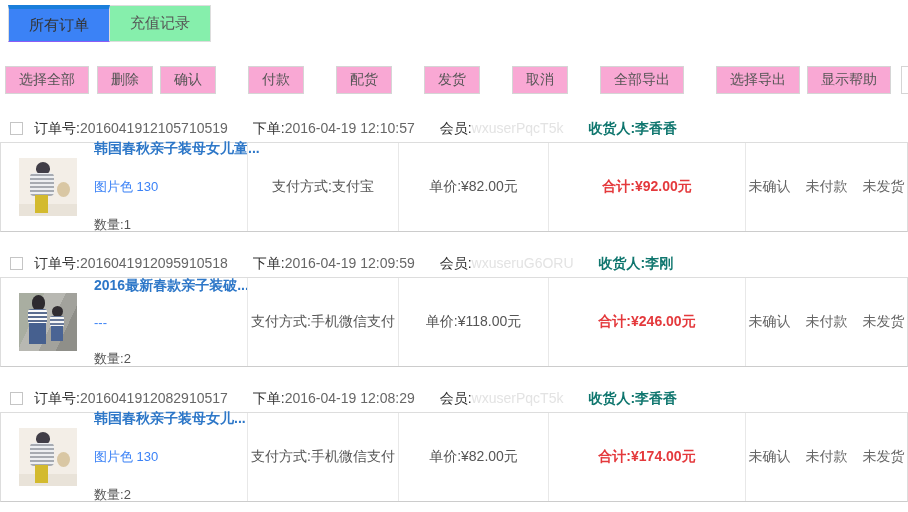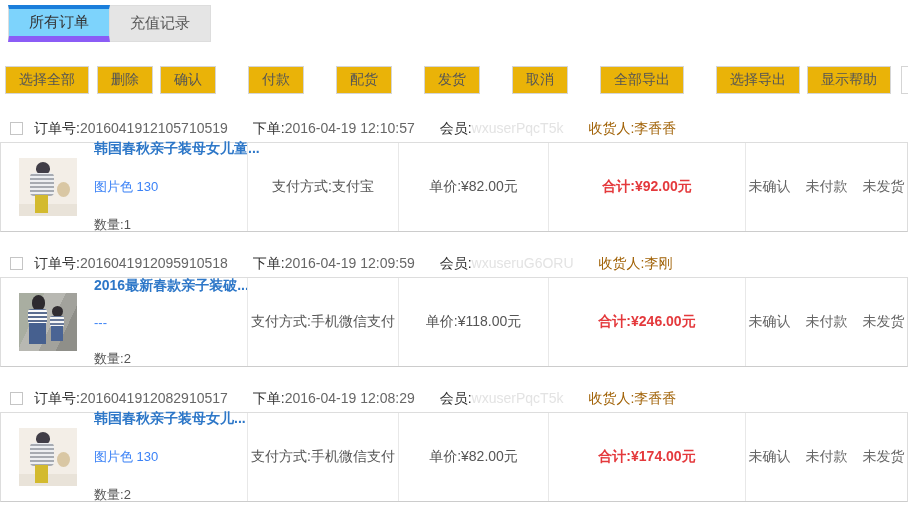--- a/index.html
+++ b/index.html
@@ -3,27 +3,27 @@
 <meta charset="utf-8">
 <style>
   * { margin:0; padding:0; box-sizing:border-box; }
   html,body { background:#fff; width:908px; }
   body { font-family:"Liberation Sans","DejaVu Sans",sans-serif; color:#333; overflow:hidden; }
   .page { width:908px; height:512px; overflow:hidden; position:relative; }
 
   
   .tabs { display:flex; padding:5px 0 0 8px; align-items:flex-end; }
   .tab { height:37px; padding:0 20px; display:flex; align-items:center; font-size:15px;
-         border:1px solid #ddd; background:#e5e5e5; color:#555; cursor:pointer; }
-  .tab.active { background:#7dd3fc; color:#333; border-top:4px solid #1a7edb; border-bottom:6px solid #8b5cf6; }
+         border:1px solid #ddd; background:#86efac; color:#555; cursor:pointer; }
+  .tab.active { background:#3b82f6; color:#333; border-top:4px solid #1a7edb; border-bottom:1px solid #8b5cf6; }
   .tab + .tab { border-left:none; }
 
   
   .toolbar { display:flex; align-items:center; margin:24px 0 0 5px; height:28px; padding-right:0; }
-  .btn { height:28px; padding:0 13px; background:#eab308; border:1px solid #d5d5d5; color:#555;
+  .btn { height:28px; padding:0 13px; background:#f9a8d4; border:1px solid #d5d5d5; color:#555;
          font-size:14px; font-family:inherit; cursor:pointer; white-space:nowrap; }
   .btn-sa { margin-right:8px; }
   .btn-del { margin-right:7px; }
   .btn-group { display:flex; margin-right:7px;gap:33px; }
   .btn-group .btn { margin-left:-1px; }
   .btn-group .btn:first-child { margin-left:0; }
   .btn-help { margin-right:10px; }
   .spacer { flex:1; }
   .dropdown { height:28px; border:1px solid #d5d5d5; background:#fff; color:#555; font-size:14px;
               display:flex; align-items:center; padding:0 10px; cursor:pointer; white-space:nowrap; }
@@ -37,21 +37,21 @@
   
   .orders { margin-top:21px; }
   .order { margin-bottom:18px; }
   .order-header { height:27px; display:flex; align-items:center; padding-left:10px; font-size:14px; }
   .checkbox { width:13px; height:13px; border:1px solid #c5c5c5; background:#fff; margin-right:11px;
               display:inline-block; cursor:pointer; flex:none; }
   .seg { margin-right:25px; white-space:nowrap; }
   .seg b { color:#333; font-weight:normal; }
   .seg .num { color:#666; }
   .faint { color:#e3e3e3; }
-  .seg.faint b, .seg.faint span { color:#a16207; font-weight:normal; }
+  .seg.faint b, .seg.faint span { color:#0f766e; font-weight:bold; }
 
   .order-card { width:908px; height:90px; border:1px solid #ddd; border-bottom-color:#ccc;
                 display:flex; align-items:stretch; }
   .col { display:flex; align-items:center; justify-content:center; font-size:14px; color:#555; }
   .col-product { width:246px; justify-content:flex-start; }
   .col-pay { width:151px; border-left:1px solid #e8e8e8; }
   .col-unit { width:150px; border-left:1px solid #e8e8e8; }
   .col-total { width:197px; border-left:1px solid #e8e8e8; color:#e4393c; font-weight:bold; }
   .col-status { flex:1; border-left:1px solid #e8e8e8; gap:15px; color:#666; }
 

